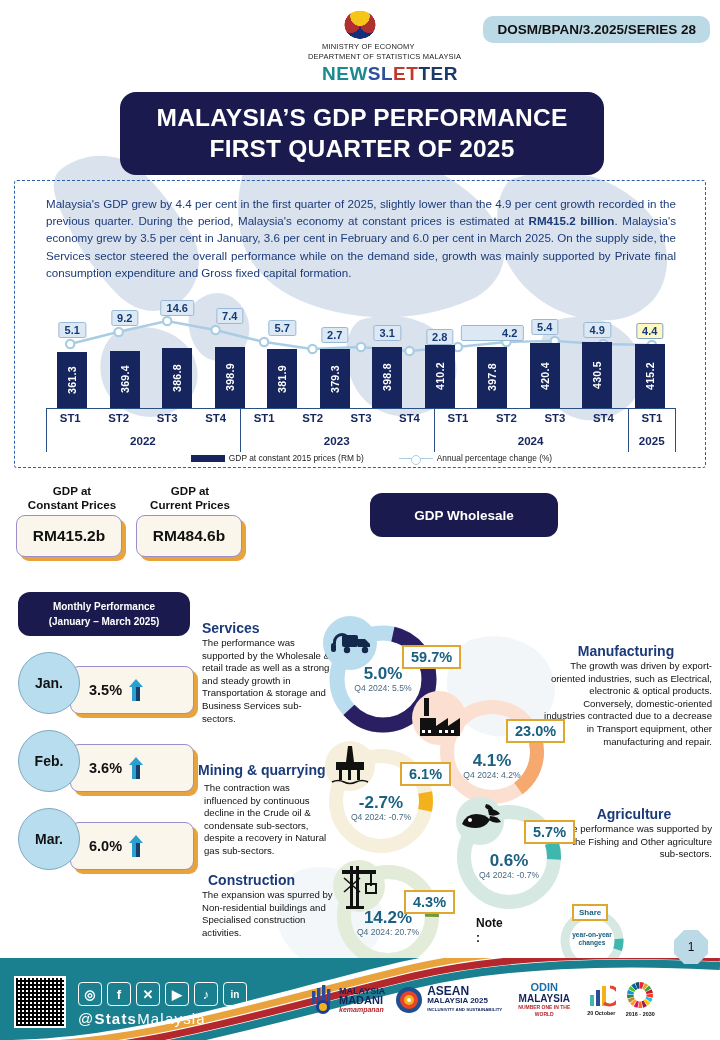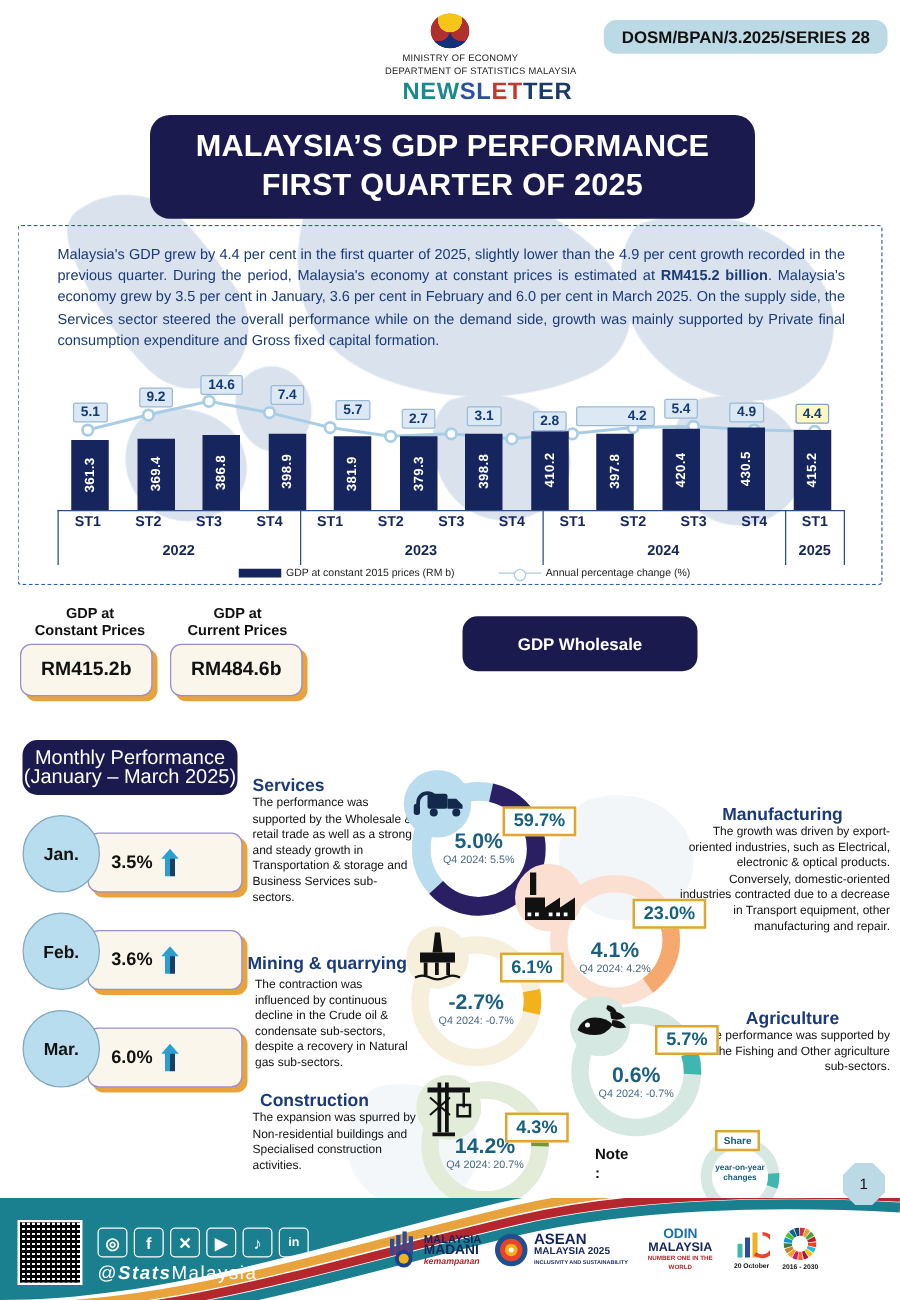--- a/index.html
+++ b/index.html
@@ -123,21 +123,21 @@
     position:absolute; left:262px; top:541px; width:434px; z-index:3;
     font-size:11.5px; line-height:16.4px; color:#1b3a7a; text-align:justify;
   }
 
   
   .month-pill {
     position:absolute; left:18px; top:592px; width:172px; height:44px; z-index:3;
     background:#1b1a4e; border-radius:12px; color:#fff; text-align:center;
     display:flex; flex-direction:column; align-items:center; justify-content:center;
   }
-  .month-pill div { font-size:16px; font-weight:normal; line-height:15px;}
+  .month-pill div { font-size:10px; font-weight:bold; line-height:15px;}
   .m-row { position:absolute; z-index:3; width:176px; height:62px;}
   .m-card {
     position:absolute; left:52px; top:14px; width:124px; height:48px;
     background:#faf6ec; border:1.4px solid #9a8fc9; border-radius:9px; box-shadow:4px 4px 0 #e8a33d;
     display:flex; align-items:center; justify-content:flex-start; padding-left:18px; gap:7px;
   }
   .m-card .pv { font-size:14.5px; font-weight:bold; color:#111; }
   .m-circle {
     position:absolute; left:0; top:0; width:62px; height:62px; border-radius:50%;
     background:#b7ddee; border:1.4px solid #7fa8c2;
@@ -193,21 +193,21 @@
   .qr-inner { width:100%; height:100%;
     background-image:
       repeating-linear-gradient(90deg,#000 0 2px,#fff 2px 4px),
       repeating-linear-gradient(0deg,#000 0 2px,transparent 2px 4px);
     background-blend-mode:multiply;
   }
   .social { position:absolute; left:78px; top:24px; display:flex; gap:5px; }
   .sbtn { width:24px;height:24px;border:1.6px solid #fff;border-radius:4px;color:#fff;
           display:flex;align-items:center;justify-content:center;font-size:13px; font-weight:bold;}
   .handle { position:absolute; left:78px; top:52px; color:#fff; font-size:15px; letter-spacing:1.2px;}
-  .handle b { font-weight:bold;font-style:italic; }
+  .handle b { font-weight:bold; }
 
   .logo-strip { position:absolute; left:310px; top:974px; width:400px; height:52px; z-index:5; display:flex; align-items:center; gap:9px;}
   .logo-item { display:flex; align-items:center; gap:3px; }
   .lg-txt { font-size:8px; font-weight:bold; line-height:9px; color:#13245c;}
 </style>
 </head>
 <body>
 
 <div id="page">
 

